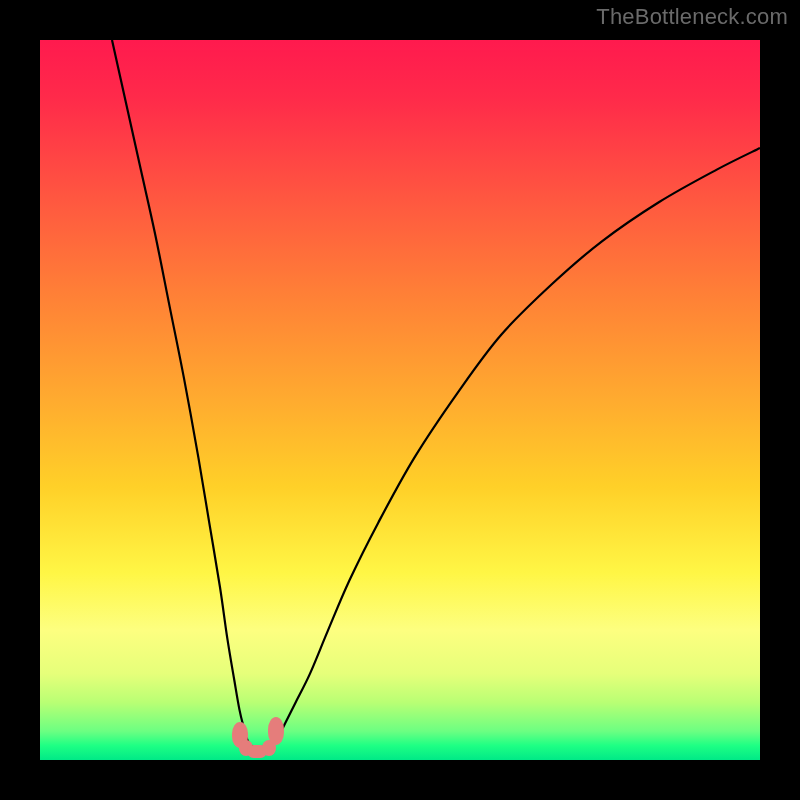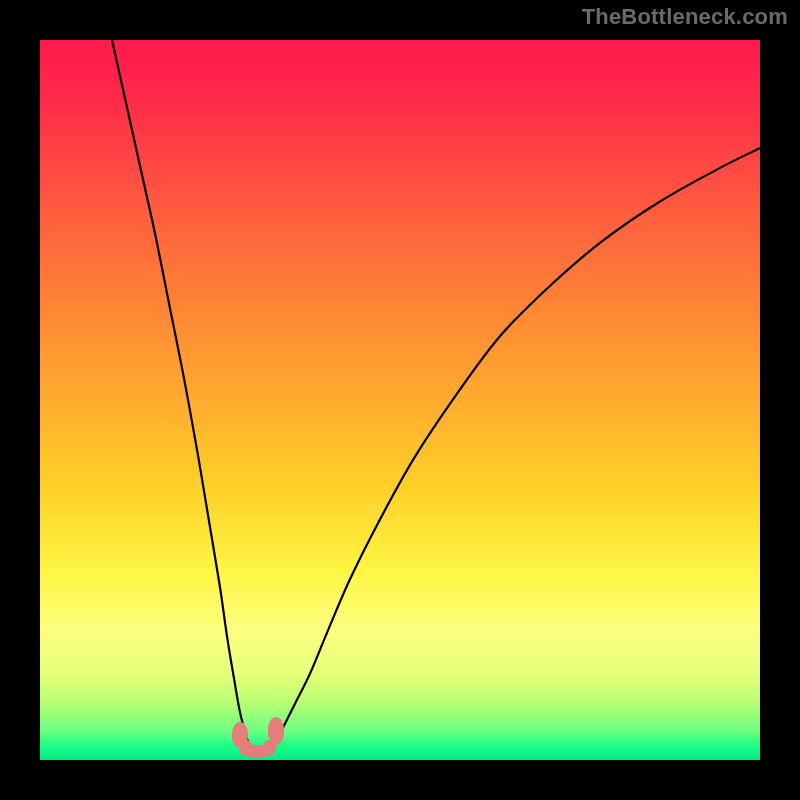--- a/index.html
+++ b/index.html
@@ -18,21 +18,21 @@
     background: #000;
   }
   .watermark {
     position: absolute;
     top: 4px;
     right: 12px;
     color: #6a6a6a;
     font-size: 22px;
     letter-spacing: 0.2px;
     z-index: 50;
-    font-weight: 700;
+    font-weight: 400;
   }
   .plot {
     position: absolute;
     left: 40px;
     top: 40px;
     width: 720px;
     height: 720px;
     overflow: hidden;
   }
   .gradient {

